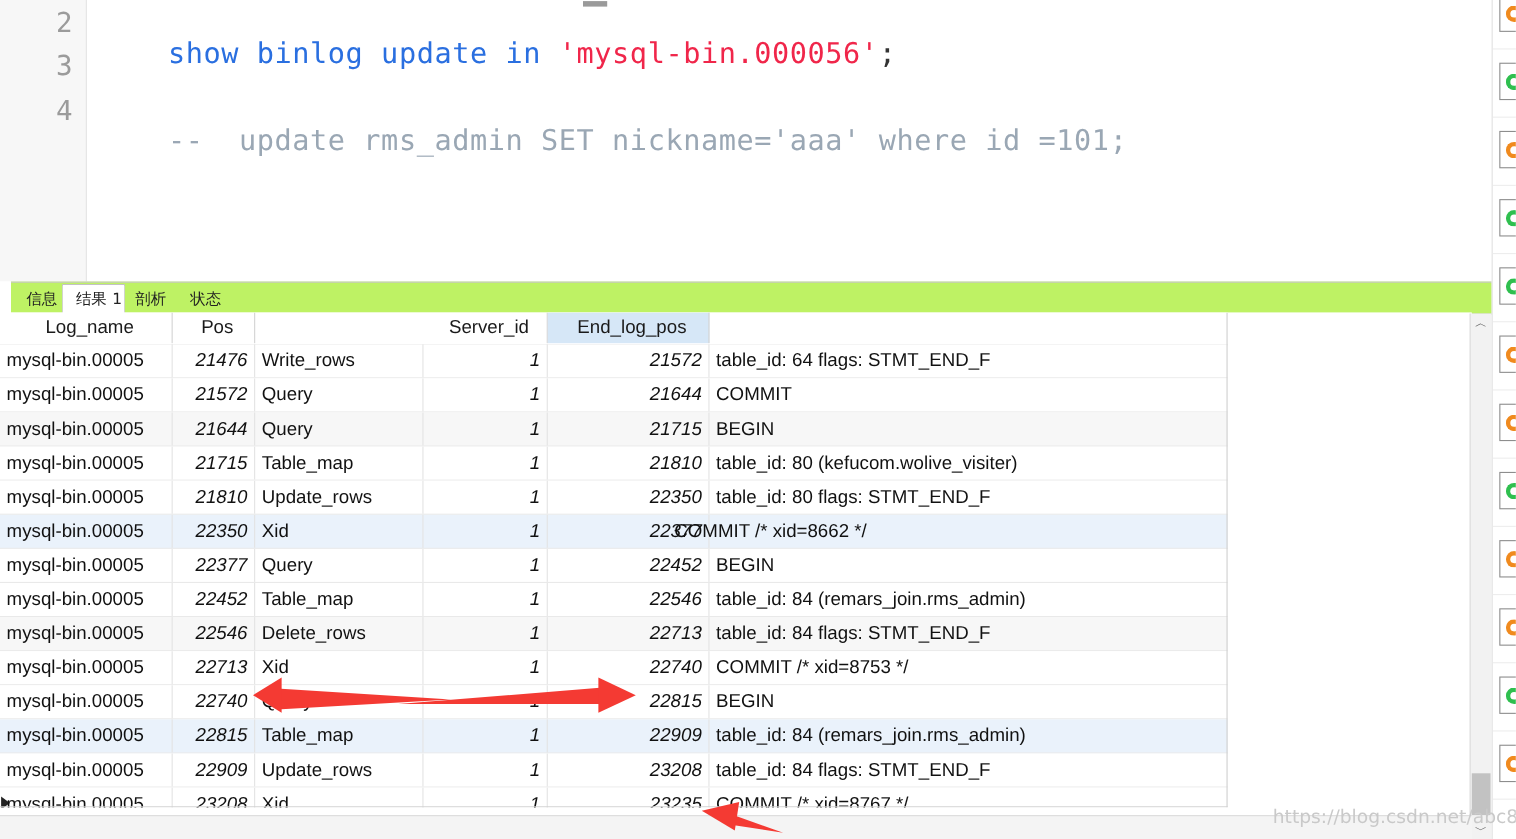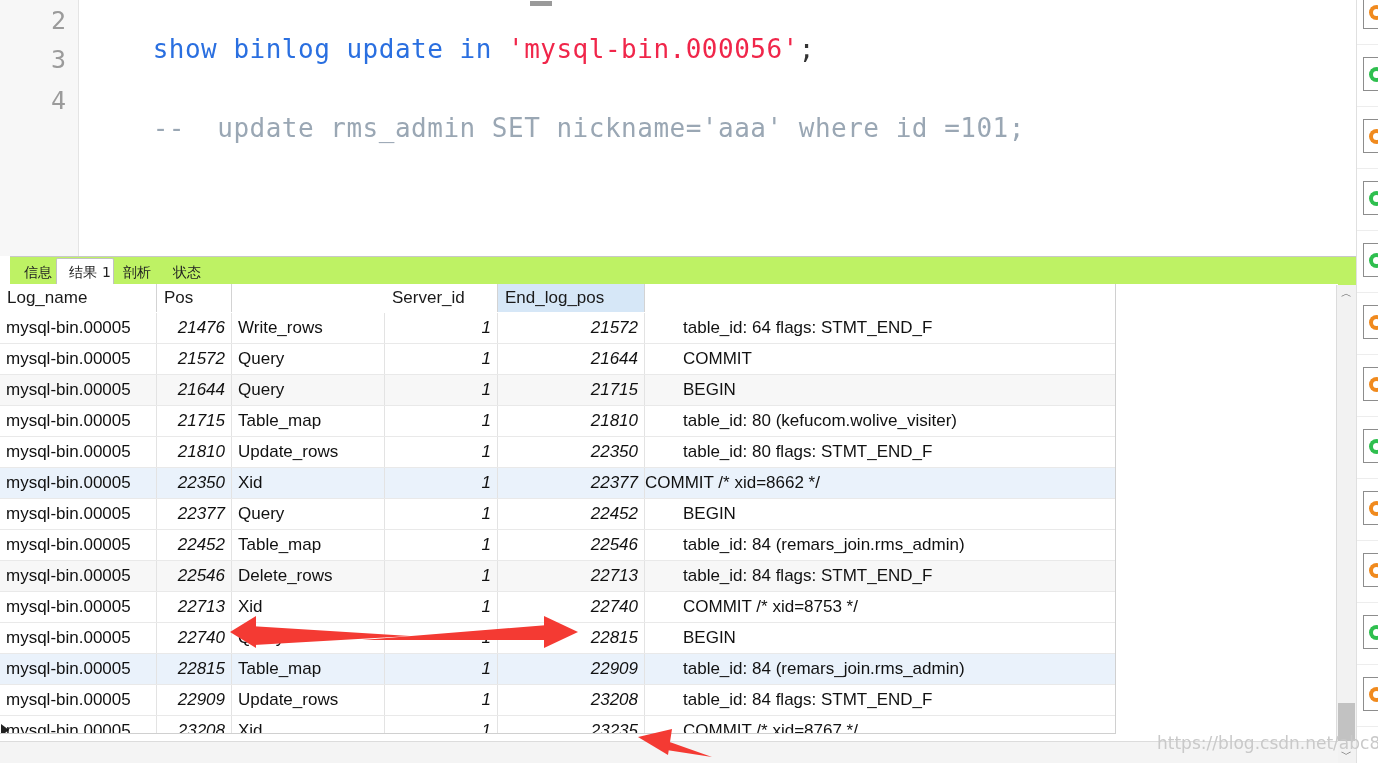--- a/index.html
+++ b/index.html
@@ -110,20 +110,21 @@
     background: #ffffff;
     overflow: hidden;
   }
   #grid-head {
     position: absolute;
     left: 0; top: 0;
     height: 29px;
     width: 1116px;
     border-bottom: 1px solid #c9c9c9;
     background: #ffffff;
+    text-align: center;
   }
   .hcell {
     position: absolute;
     top: 0;
     height: 28px;
     line-height: 28px;
     font-size: 17px;
     color: #1a1a1a;
     padding-left: 7px;
     box-sizing: border-box;
@@ -154,21 +155,21 @@
     line-height: 30px;
     font-size: 17px;
     color: #111;
     padding: 0 6px;
     box-sizing: border-box;
     border-right: 1px solid #e3e3e3;
     white-space: nowrap;
     overflow: hidden;
   }
   .cell.num { text-align: right; font-style: italic; }
-  .cell.last { border-right: 1px solid #d0d0d0; margin-left: 32px; }
+  .cell.last { border-right: 1px solid #d0d0d0; }
   .row-marker {
     position: absolute;
     left: 1px; top: 8px;
     width: 0; height: 0;
     border-left: 8px solid #222;
     border-top: 6px solid transparent;
     border-bottom: 6px solid transparent;
   }
   #grid-right-edge {
     position: absolute;

